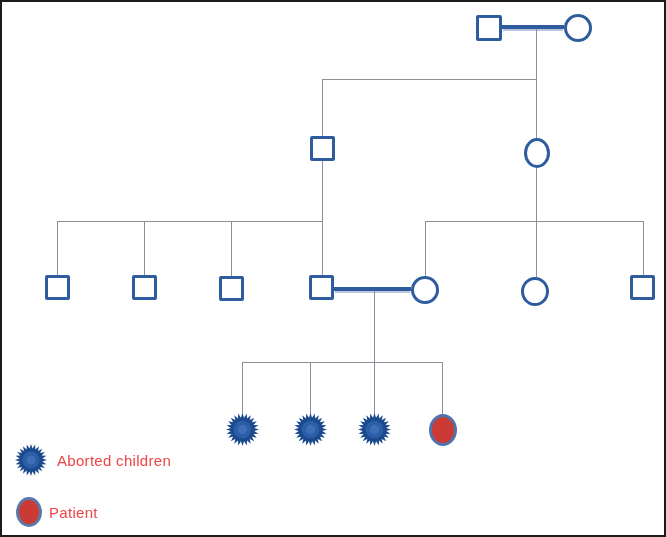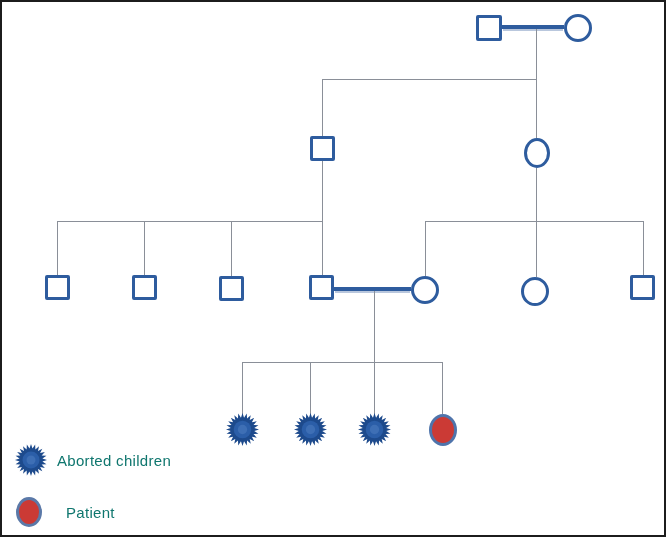--- a/index.html
+++ b/index.html
@@ -21,21 +21,21 @@
   .marriage {
     position:absolute; height:4px; background:#2e5c9e;
     box-shadow:0 3px 0 -1px #b9c7dd;
   }
   .patient {
     position:absolute; box-sizing:border-box; border-radius:50%;
     border:3px solid #4f74ab; background:#cb3a35;
   }
   .star { position:absolute; }
   .legend-label {
-    position:absolute; font-size:15px; color:#0f766e; letter-spacing:0.3px;
+    position:absolute; font-size:15px; color:#ef4444; letter-spacing:0.3px;
     white-space:nowrap;
   }
 </style>
 </head>
 <body>
 
 <div class="canvas">
 
   <div class="sq" style="left:474px; top:13px; width:26px; height:26px;"></div>
   <div class="marriage" style="left:500px; top:23px; width:62px;"></div>
@@ -96,15 +96,15 @@
   <div class="patient" style="left:427px; top:412px; width:28px; height:32px;"></div>
 
   <svg class="star" style="left:13px; top:442px;" width="32" height="32" viewBox="0 0 32 32">
     <polygon fill="#1d4a8c" points="32.00,16.00 27.40,17.50 31.45,20.14 26.62,20.40 29.86,24.00 25.12,23.00 27.31,27.31 23.00,25.12 24.00,29.86 20.40,26.62 20.14,31.45 17.50,27.40 16.00,32.00 14.50,27.40 11.86,31.45 11.60,26.62 8.00,29.86 9.00,25.12 4.69,27.31 6.88,23.00 2.14,24.00 5.38,20.40 0.55,20.14 4.60,17.50 0.00,16.00 4.60,14.50 0.55,11.86 5.38,11.60 2.14,8.00 6.88,9.00 4.69,4.69 9.00,6.88 8.00,2.14 11.60,5.38 11.86,0.55 14.50,4.60 16.00,0.00 17.50,4.60 20.14,0.55 20.40,5.38 24.00,2.14 23.00,6.88 27.31,4.69 25.12,9.00 29.86,8.00 26.62,11.60 31.45,11.86 27.40,14.50"></polygon>
     <circle cx="16" cy="16" r="8.5" fill="#2b5ea8"></circle>
     <circle cx="16" cy="16" r="4.5" fill="#3e6fb5"></circle>
   </svg>
   <div class="legend-label" style="left:55px; top:450px;">Aborted children</div>
 
   <div class="patient" style="left:14px; top:495px; width:26px; height:30px; border-color:#5b79a8;"></div>
-  <div class="legend-label" style="left:64px; top:502px;">Patient</div>
+  <div class="legend-label" style="left:47px; top:502px;">Patient</div>
 
 </div>
 
 </body></html>

